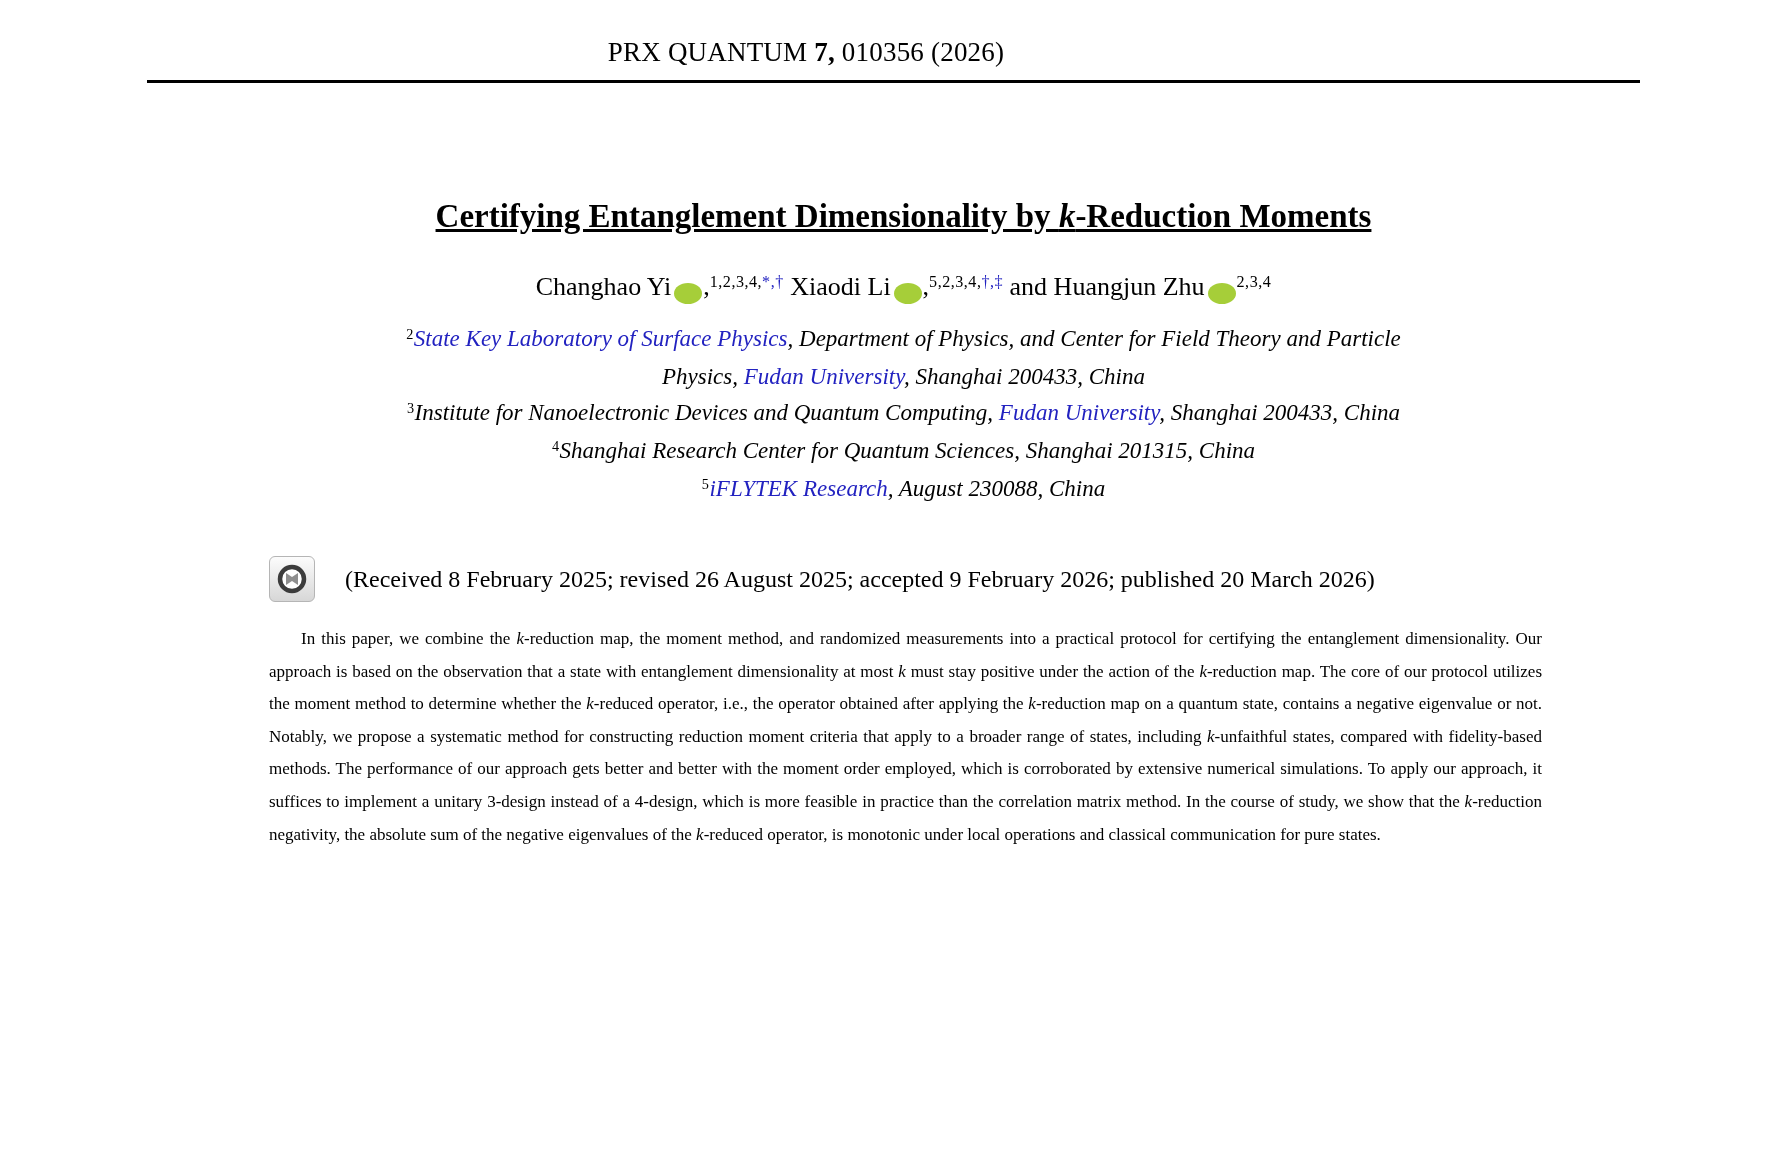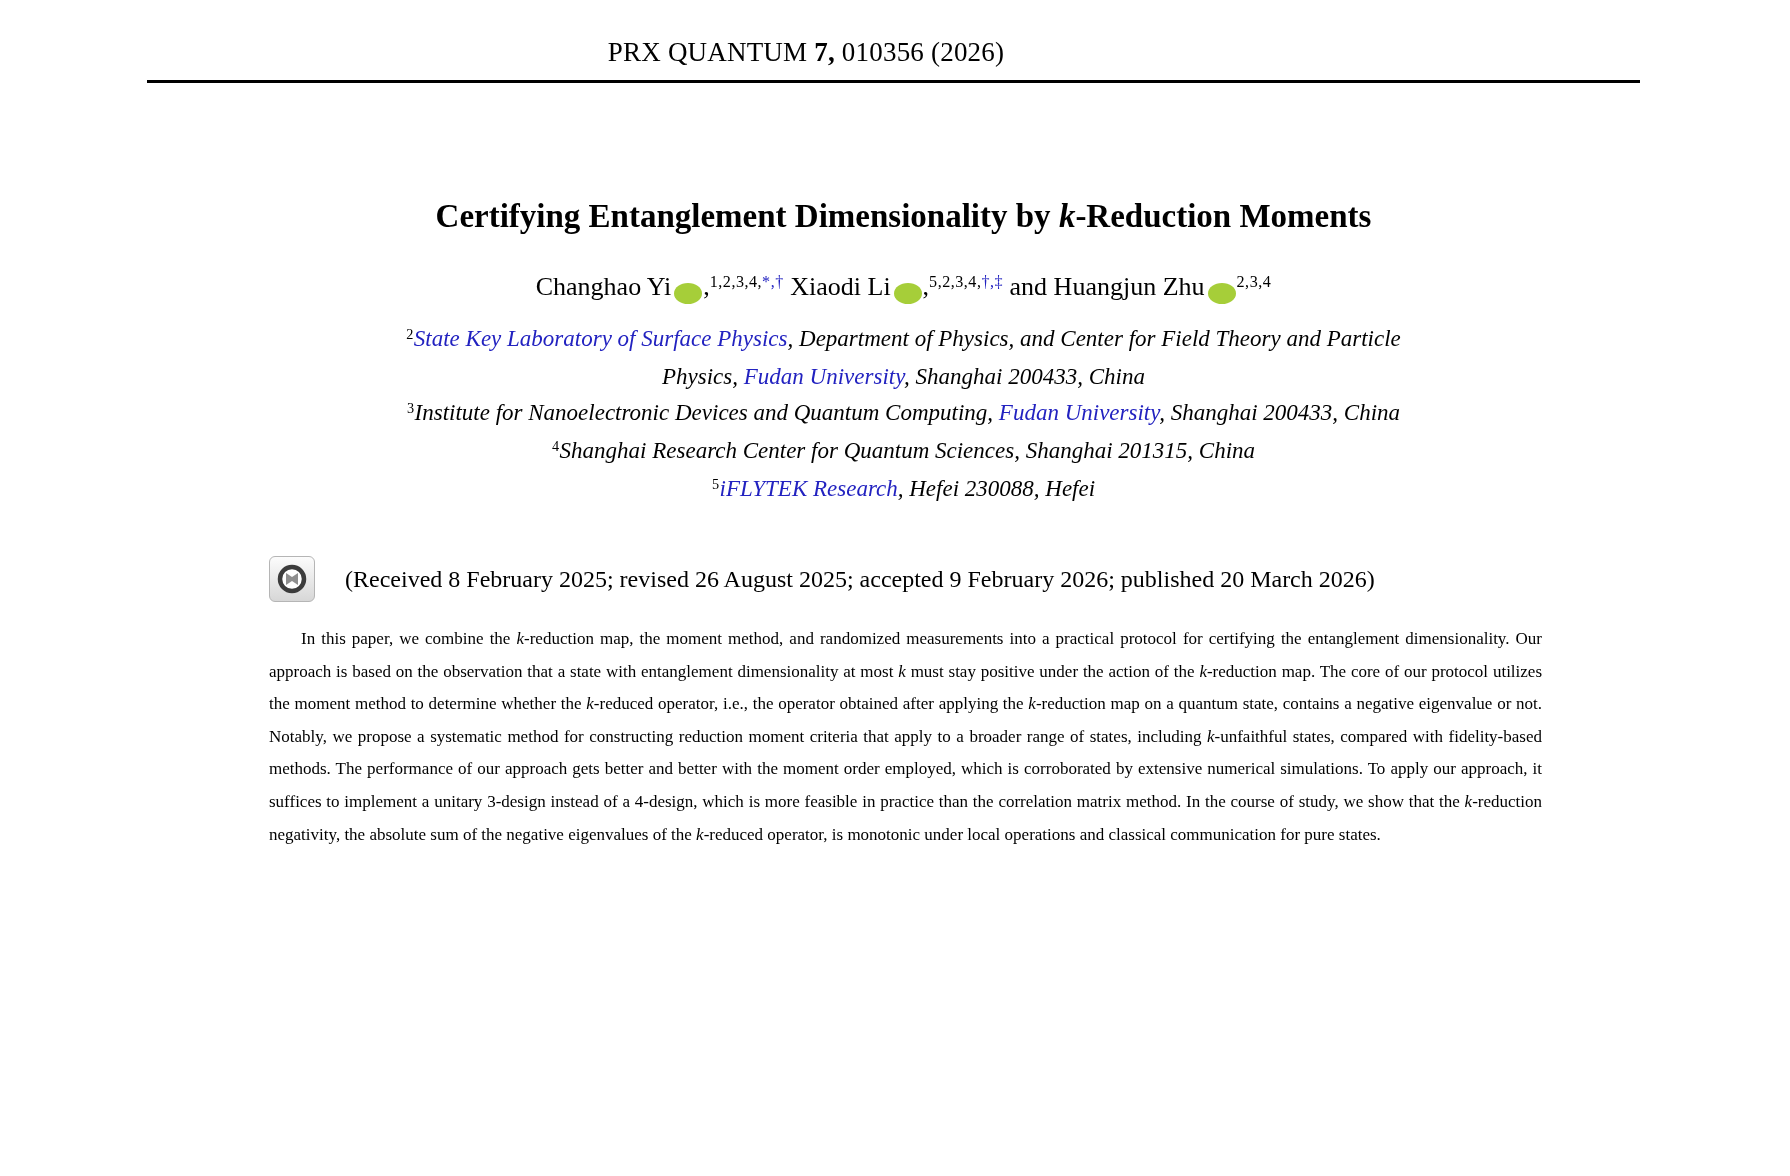--- a/index.html
+++ b/index.html
@@ -23,21 +23,21 @@
     font-size:27px;white-space:nowrap;
     letter-spacing:0.2px;
   }
   .header-rule{
     position:absolute;top:80px;left:147px;
     width:1493px;height:3px;background:#000;
   }
   .article-title{
     position:absolute;top:196px;left:267px;width:1273px;
     margin:0;text-align:center;
-    font-size:33px;font-weight:bold;line-height:40px;
+    font-size:33px;font-weight:bold;line-height:40px;text-decoration:underline;
   }
   .authors-line{
     position:absolute;top:268px;left:267px;width:1273px;
     text-align:center;font-size:26px;line-height:38px;
   }
   .affiliations{
     position:absolute;top:321px;left:267px;width:1273px;
     text-align:center;font-size:23px;line-height:36px;
   }
   .affil-line{font-style:italic;}
@@ -93,21 +93,21 @@
   <div class="header-rule"></div>
 
   <h1 class="article-title"><span>Certifying Entanglement Dimensionality by </span><span class="em">k</span><span>-Reduction Moments</span></h1>
 
   <div class="authors-line"><span>Changhao Yi</span><span class="orcid">iD</span><span>,</span><span class="sup">1,2,3,4,</span><span class="sup link">*,†</span><span> Xiaodi Li</span><span class="orcid">iD</span><span>,</span><span class="sup">5,2,3,4,</span><span class="sup link">†,‡</span><span> and Huangjun Zhu</span><span class="orcid">iD</span><span class="sup">2,3,4</span></div>
 
   <div class="affiliations">
       <div class="affil-line"><span class="sup">2</span><span class="link">State Key Laboratory of Surface Physics</span><span>, Department of Physics, and Center for Field Theory and Particle</span><br><span>Physics, </span><span class="link">Fudan University</span><span>, Shanghai 200433, China</span></div>
       <div class="affil-line"><span class="sup">3</span><span>Institute for Nanoelectronic Devices and Quantum Computing, </span><span class="link">Fudan University</span><span>, Shanghai 200433, China</span></div>
       <div class="affil-line"><span class="sup">4</span><span>Shanghai Research Center for Quantum Sciences, Shanghai 201315, China</span></div>
-      <div class="affil-line"><span class="sup">5</span><span class="link">iFLYTEK Research</span><span>, Hefei 230088, Hefei</span></div>
+      <div class="affil-line"><span class="sup">5</span><span class="link">iFLYTEK Research</span><span>, August 230088, China</span></div>
     </div>
 
   <div class="received-row">
     <span class="crossmark-btn">
       <svg width="34" height="34" viewBox="0 0 34 34" aria-hidden="true">
         <circle cx="17" cy="17" r="12" fill="#ffffff" stroke="#3c3c3c" stroke-width="4.5"></circle>
         <path d="M11 11 L17 15 L23 11 L23 23 L17 19 L11 23 Z" fill="#8f8f8f"></path>
       </svg>
     </span>
     <span class="received-text">(Received 8 February 2025; revised 26 August 2025; accepted 9 February 2026; published 20 March 2026)</span>

